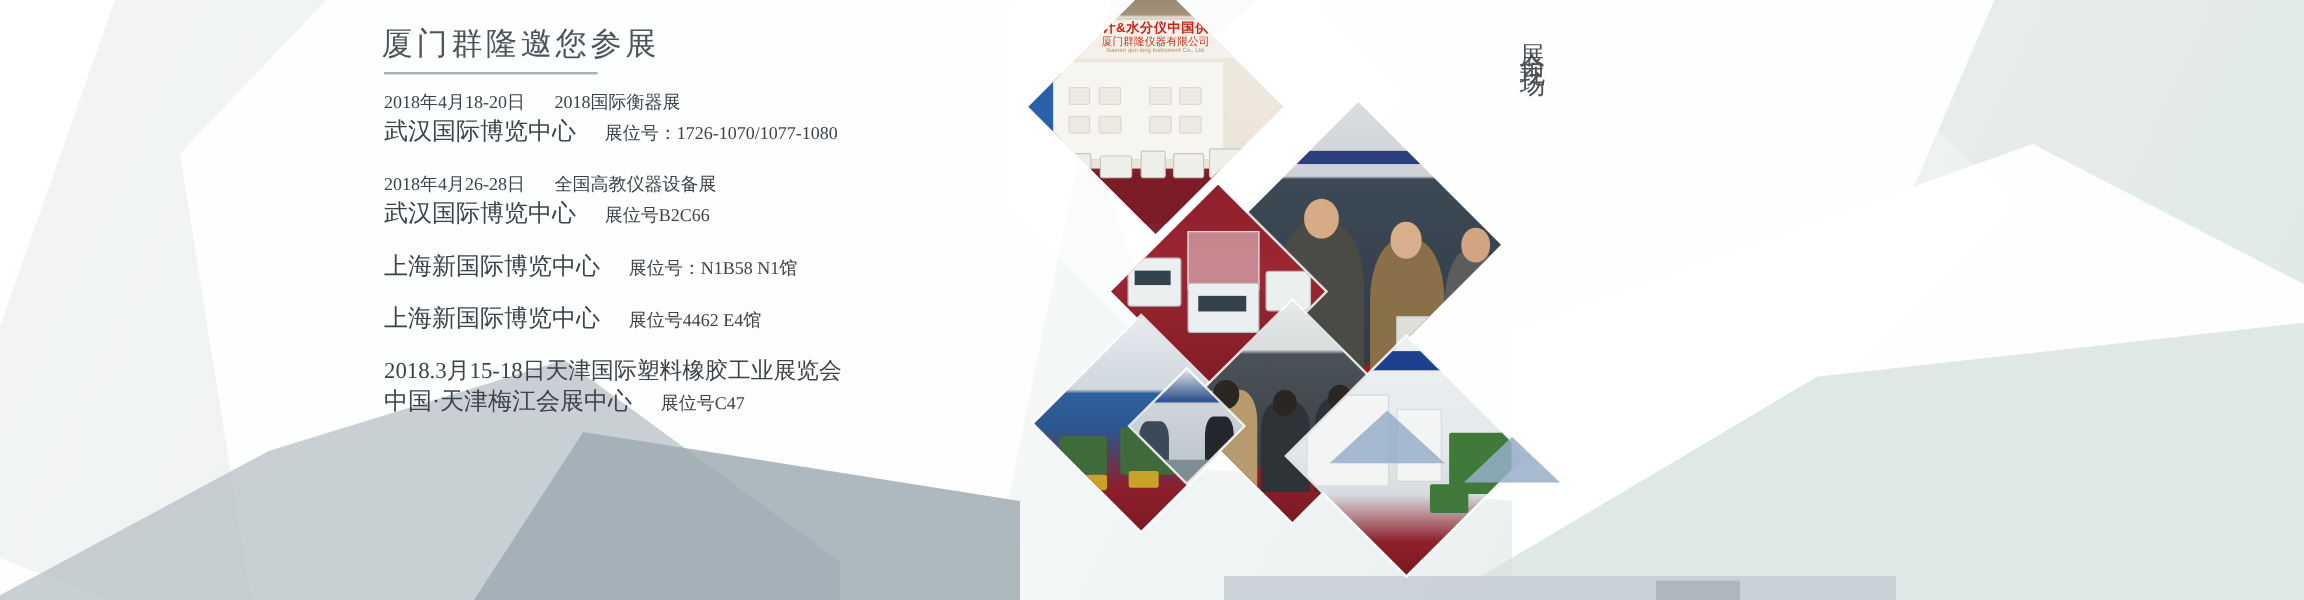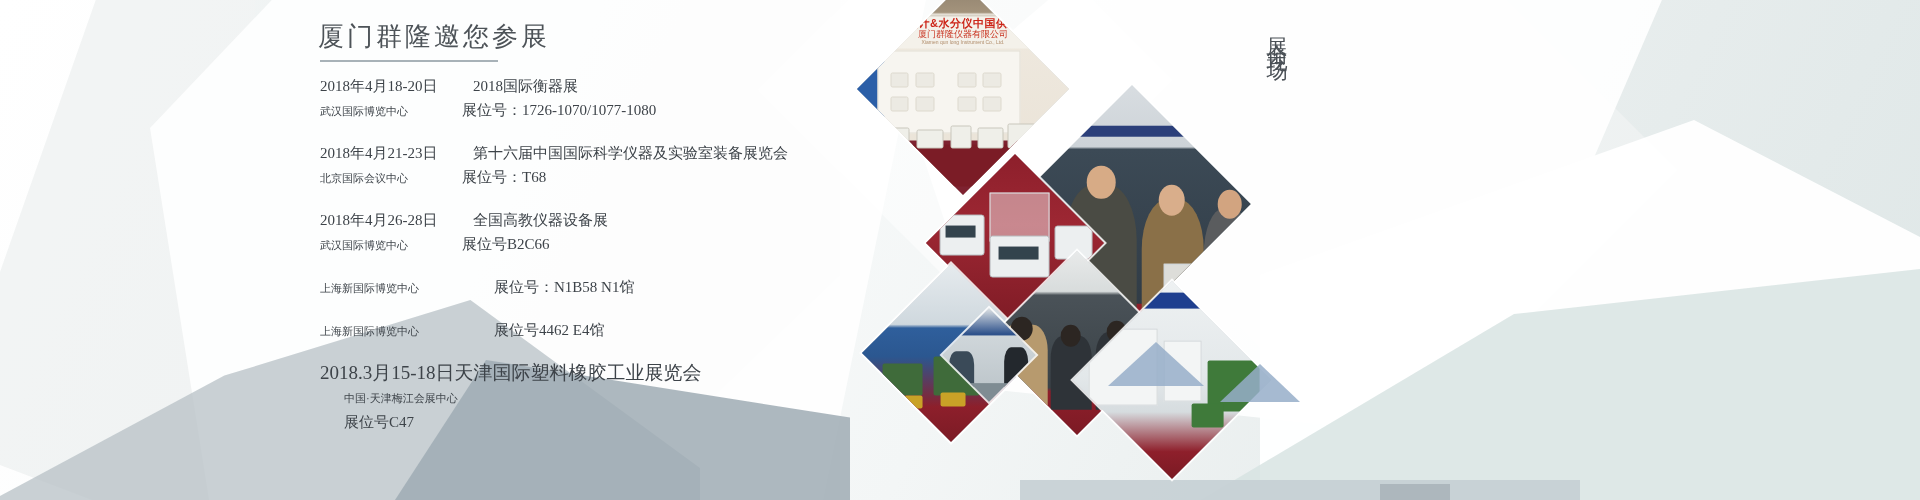--- a/index.html
+++ b/index.html
@@ -67,27 +67,27 @@
     margin:0 0 4px 0;line-height:38px;font-weight:400;
   }
   .head-rule{width:178px;height:2px;background:#a8b2b8;margin:2px 0 12px 2px;}
 
   .event{margin:0 0 18px 2px;}
   .event .row{display:flex;align-items:baseline;line-height:24px;white-space:nowrap;}
   .event .date{
     color:#3d4349;font-size:15px;min-width:118px;
     font-family:"Liberation Serif","DejaVu Serif",serif;
   }
-  .event .name{color:#3d4349;font-size:15px;margin-left:35px;}
-  .event .venue{color:#3d4349;font-size:11px;min-width:118px;}
+  .event .name{color:#3d4349;font-size:15px;margin-left:24px;}
+  .event .venue{color:#3d4349;font-size:20px;min-width:118px;}
   .event .booth{color:#3d4349;font-size:15px;margin-left:24px;}
   .event.wide .date,.event.wide .venue{min-width:150px;}
   .event.single .row{display:block;}
   .event.single .date{font-size:19px;}
-  .event.single .line2{display:flex;flex-direction:column;}
+  .event.single .line2{display:flex;}
 
   
   .collage{position:absolute;left:860px;top:-10px;width:420px;height:500px;}
   .dia{
     position:absolute;transform:rotate(45deg);overflow:hidden;
     box-shadow:0 0 0 2px rgba(255,255,255,.85);
     background:#cfd6da;
   }
   .dia > .ph{
     position:absolute;left:50%;top:50%;
@@ -242,30 +242,20 @@
       <div class="row">
         <span class="date">2018年4月18-20日</span>
         <span class="name">2018国际衡器展</span>
       </div>
       <div class="row">
         <span class="venue">武汉国际博览中心</span>
         <span class="booth">展位号：1726-1070/1077-1080</span>
       </div>
     </div>
 
-    <div class="event">
-      <div class="row">
-        <span class="date">2018年4月21-23日</span>
-        <span class="name">第十六届中国国际科学仪器及实验室装备展览会</span>
-      </div>
-      <div class="row">
-        <span class="venue">北京国际会议中心</span>
-        <span class="booth">展位号：T68</span>
-      </div>
-    </div>
 
     <div class="event">
       <div class="row">
         <span class="date">2018年4月26-28日</span>
         <span class="name">全国高教仪器设备展</span>
       </div>
       <div class="row">
         <span class="venue">武汉国际博览中心</span>
         <span class="booth">展位号B2C66</span>
       </div>

